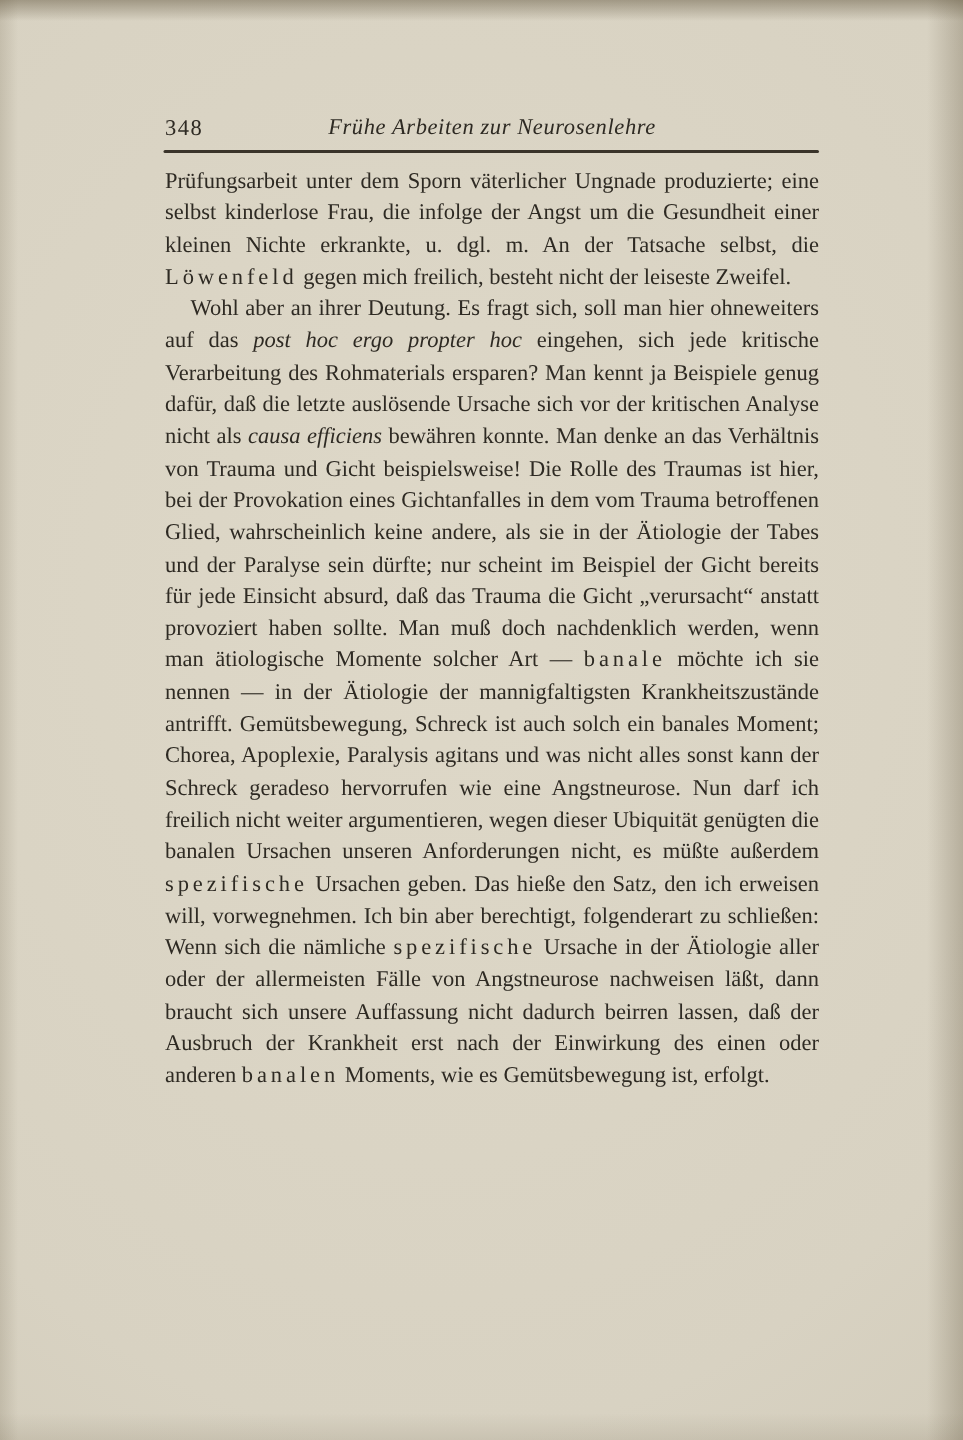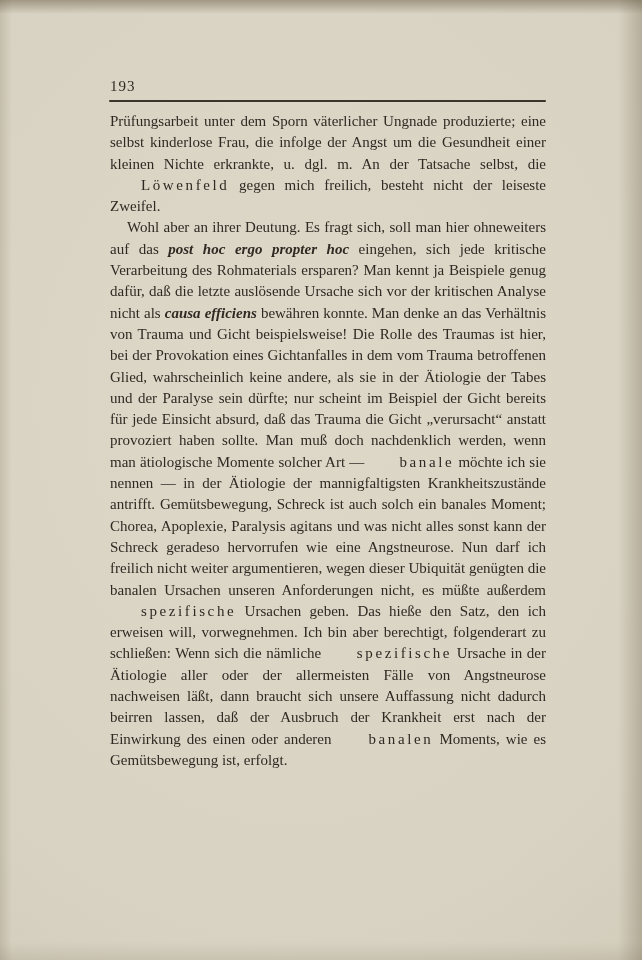--- a/index.html
+++ b/index.html
@@ -68,32 +68,31 @@
   }
   .body-text p {
     margin: 0;
     padding: 0;
   }
   .body-text p.indent {
     text-indent: 17px;
   }
   .body-text .italic {
     font-style: italic;
-    font-weight: bold;
   }
   .body-text .spaced {
     letter-spacing: 2.6px;
-    margin-left: 31px;
   }
 </style>
 </head>
 <body>
 
 <div class="page">
   <div class="running-head">
-    <span class="page-number">193</span>
+    <span class="page-number">348</span>
+    <span class="head-title">Frühe Arbeiten zur Neurosenlehre</span>
   </div>
   <div class="head-rule"></div>
   <div class="body-text" id="body-text">
       <p><span>Prüfungsarbeit unter dem Sporn väterlicher Ungnade produzierte; eine selbst kinderlose Frau, die infolge der Angst um die Gesundheit einer kleinen Nichte erkrankte, u. dgl. m. An der Tatsache selbst, die </span><span class="spaced">Löwenfeld</span><span> gegen mich freilich, besteht nicht der leiseste Zweifel.</span></p>
       <p class="indent"><span>Wohl aber an ihrer Deutung. Es fragt sich, soll man hier ohneweiters auf das </span><span class="italic">post hoc ergo propter hoc</span><span> eingehen, sich jede kritische Verarbeitung des Rohmaterials ersparen? Man kennt ja Beispiele genug dafür, daß die letzte auslösende Ursache sich vor der kritischen Analyse nicht als </span><span class="italic">causa efficiens</span><span> bewähren konnte. Man denke an das Verhältnis von Trauma und Gicht beispielsweise! Die Rolle des Traumas ist hier, bei der Provokation eines Gichtanfalles in dem vom Trauma betroffenen Glied, wahrscheinlich keine andere, als sie in der Ätiologie der Tabes und der Paralyse sein dürfte; nur scheint im Beispiel der Gicht bereits für jede Einsicht absurd, daß das Trauma die Gicht „verursacht“ anstatt provoziert haben sollte. Man muß doch nachdenklich werden, wenn man ätiologische Momente solcher Art — </span><span class="spaced">banale</span><span> möchte ich sie nennen — in der Ätiologie der mannigfaltigsten Krankheitszustände antrifft. Gemütsbewegung, Schreck ist auch solch ein banales Moment; Chorea, Apoplexie, Paralysis agitans und was nicht alles sonst kann der Schreck geradeso hervorrufen wie eine Angstneurose. Nun darf ich freilich nicht weiter argumentieren, wegen dieser Ubiquität genügten die banalen Ursachen unseren Anforderungen nicht, es müßte außerdem </span><span class="spaced">spezifische</span><span> Ursachen geben. Das hieße den Satz, den ich erweisen will, vorwegnehmen. Ich bin aber berechtigt, folgenderart zu schließen: Wenn sich die nämliche </span><span class="spaced">spezifische</span><span> Ursache in der Ätiologie aller oder der allermeisten Fälle von Angstneurose nachweisen läßt, dann braucht sich unsere Auffassung nicht dadurch beirren lassen, daß der Ausbruch der Krankheit erst nach der Einwirkung des einen oder anderen </span><span class="spaced">banalen</span><span> Moments, wie es Gemütsbewegung ist, erfolgt.</span></p>
     </div>
 </div>
 
 </body></html>

